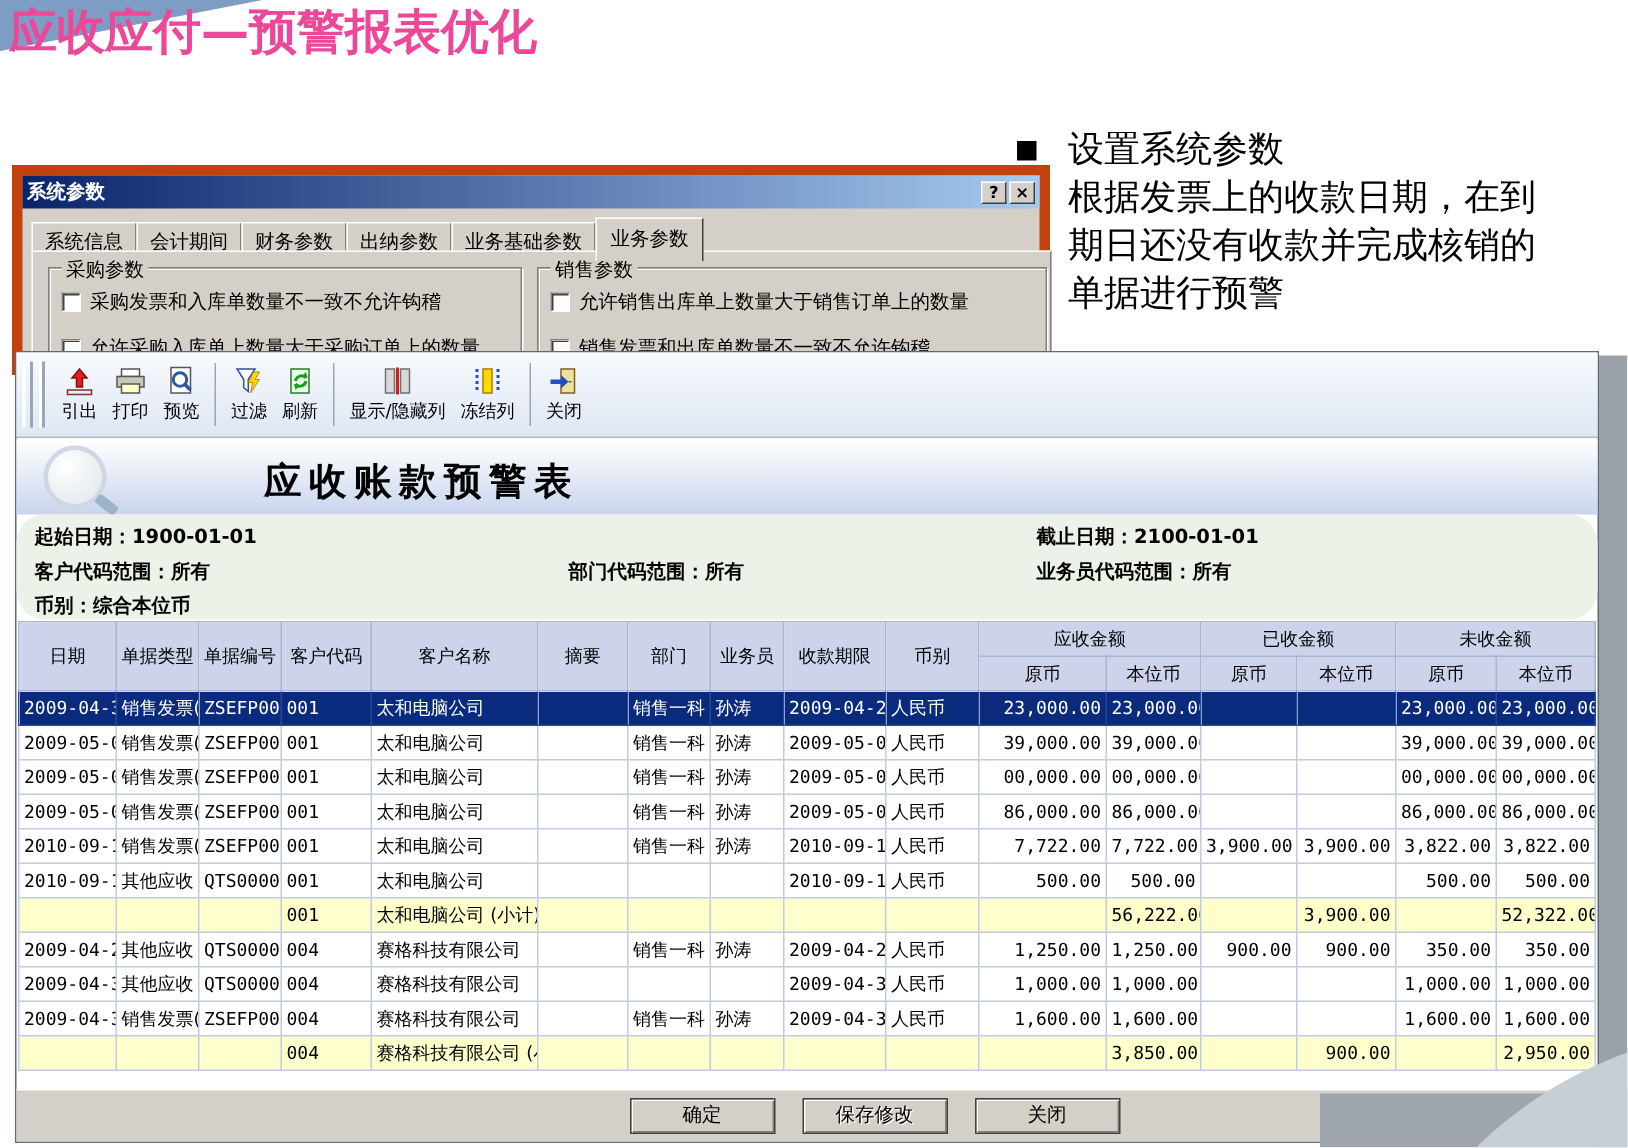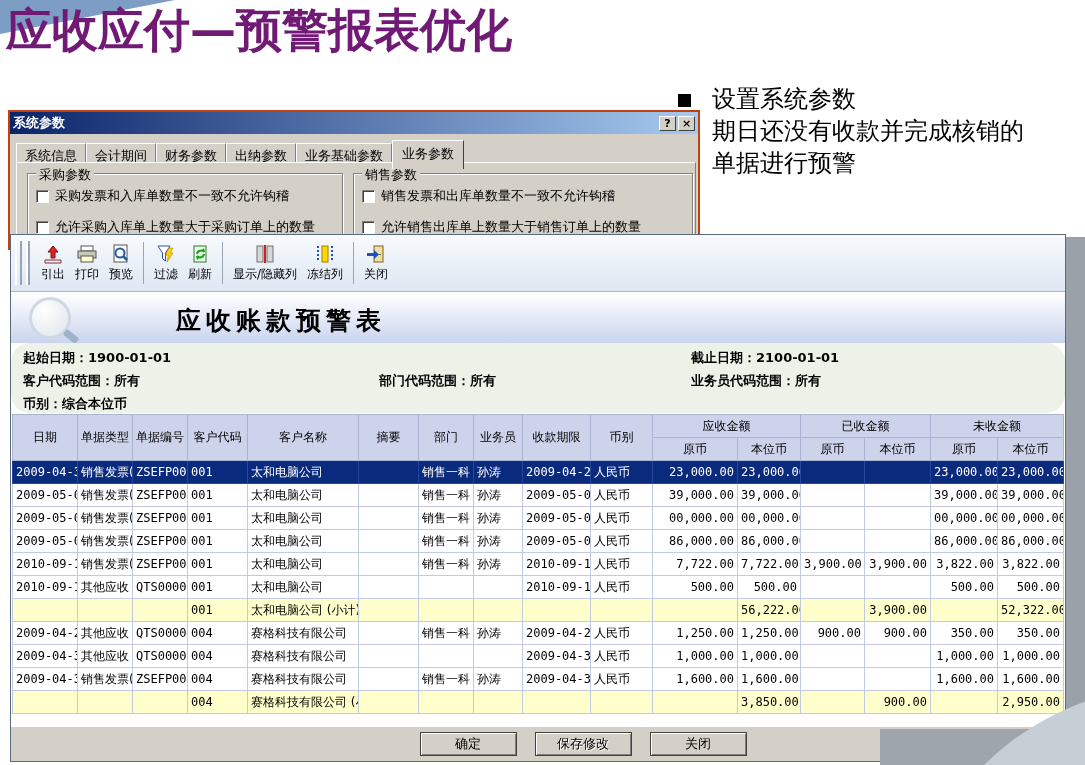--- a/index.html
+++ b/index.html
@@ -3,28 +3,28 @@
 <meta charset="utf-8">
 <style>
   * { margin:0; padding:0; box-sizing:border-box; }
   body { background:#fff; }
   .screen { position:relative; width:1085px; height:765px; background:#fff; overflow:hidden;
             font-family:"DejaVu Sans", sans-serif; color:#000; }
 
   
   .corner-wedge { position:absolute; left:0; top:0; width:175px; height:34px;
                   background:#7e9dc4; clip-path:polygon(0 0,100% 0,0 100%); z-index:0; }
-  .slide-title { position:absolute; left:6px; top:0px; font-size:46px; font-weight:bold;
-                 color:#701a75; letter-spacing:0px; z-index:1; white-space:nowrap; }
+  .slide-title { position:absolute; left:6px; top:0px; font-size:32px; font-weight:bold;
+                 color:#ec4899; letter-spacing:0px; z-index:1; white-space:nowrap; }
   .black-square { position:absolute; left:678px; top:94px; width:13px; height:13px; background:#000; z-index:1; }
   .note { position:absolute; left:712px; top:84px; width:372px; font-size:24px; line-height:1.33; z-index:1; }
 
   
   .dialog { position:absolute; left:8px; top:110px; width:692px; height:140px;
-            background:#d4d0c8; border:2px solid #c2410c; z-index:1; }
+            background:#d4d0c8; border:7px solid #c2410c; z-index:1; }
   .dialog-titlebar { height:22px; background:linear-gradient(to right,#0a246a,#a6caf0);
             color:#fff; font-weight:bold; font-size:13px; display:flex; align-items:center; padding:0 3px; }
   .dialog-title { flex:1; }
   .titlebar-btn { width:17px; height:15px; margin-left:2px; background:#d4d0c8;
             border:1px solid; border-color:#fff #404040 #404040 #fff;
             font-size:11px; font-weight:bold; color:#000; text-align:center; line-height:13px; cursor:default; }
   .tabs { position:absolute; left:6px; top:28px; height:22px; }
   .tab { display:inline-block; padding:3px 8px 4px; font-size:13px; background:#d4d0c8;
          border:1px solid; border-color:#fff #808080 #d4d0c8 #fff; border-bottom:none;
          position:relative; top:2px; }
@@ -96,20 +96,21 @@
 </head>
 <body>
 
 <div class="screen">
 
   <div class="corner-wedge"></div>
   <div class="slide-title">应收应付—预警报表优化</div>
   <div class="black-square"></div>
   <div class="note">
       <div>设置系统参数</div>
+      <div>根据发票上的收款日期，在到</div>
       <div>期日还没有收款并完成核销的</div>
       <div>单据进行预警</div>
     </div>
 
   <div class="dialog">
     <div class="dialog-titlebar">
       <span class="dialog-title">系统参数</span>
       <span class="titlebar-btn">?</span>
       <span class="titlebar-btn">×</span>
     </div>
@@ -126,25 +127,25 @@
               <span class="checkbox"></span>
               <span>允许采购入库单上数量大于采购订单上的数量</span>
             </div>
           </div>
       </div>
       <div class="groupbox gb-right">
         <span class="gb-title">销售参数</span>
         <div class="cb-container">
             <div class="cb-row">
               <span class="checkbox"></span>
-              <span>销售发票和出库单数量不一致不允许钩稽</span>
+              <span>允许销售出库单上数量大于销售订单上的数量</span>
             </div>
             <div class="cb-row">
               <span class="checkbox"></span>
-              <span>允许销售出库单上数量大于销售订单上的数量</span>
+              <span>销售发票和出库单数量不一致不允许钩稽</span>
             </div>
           </div>
       </div>
       <div class="clipped-line" style="left:14px;">采购信用额度控制方式：</div>
       <div class="clipped-line" style="left:340px;">销售信用额度控制方式：</div>
     </div>
   </div>
 
   <div class="report-window">
     <div class="toolbar">

